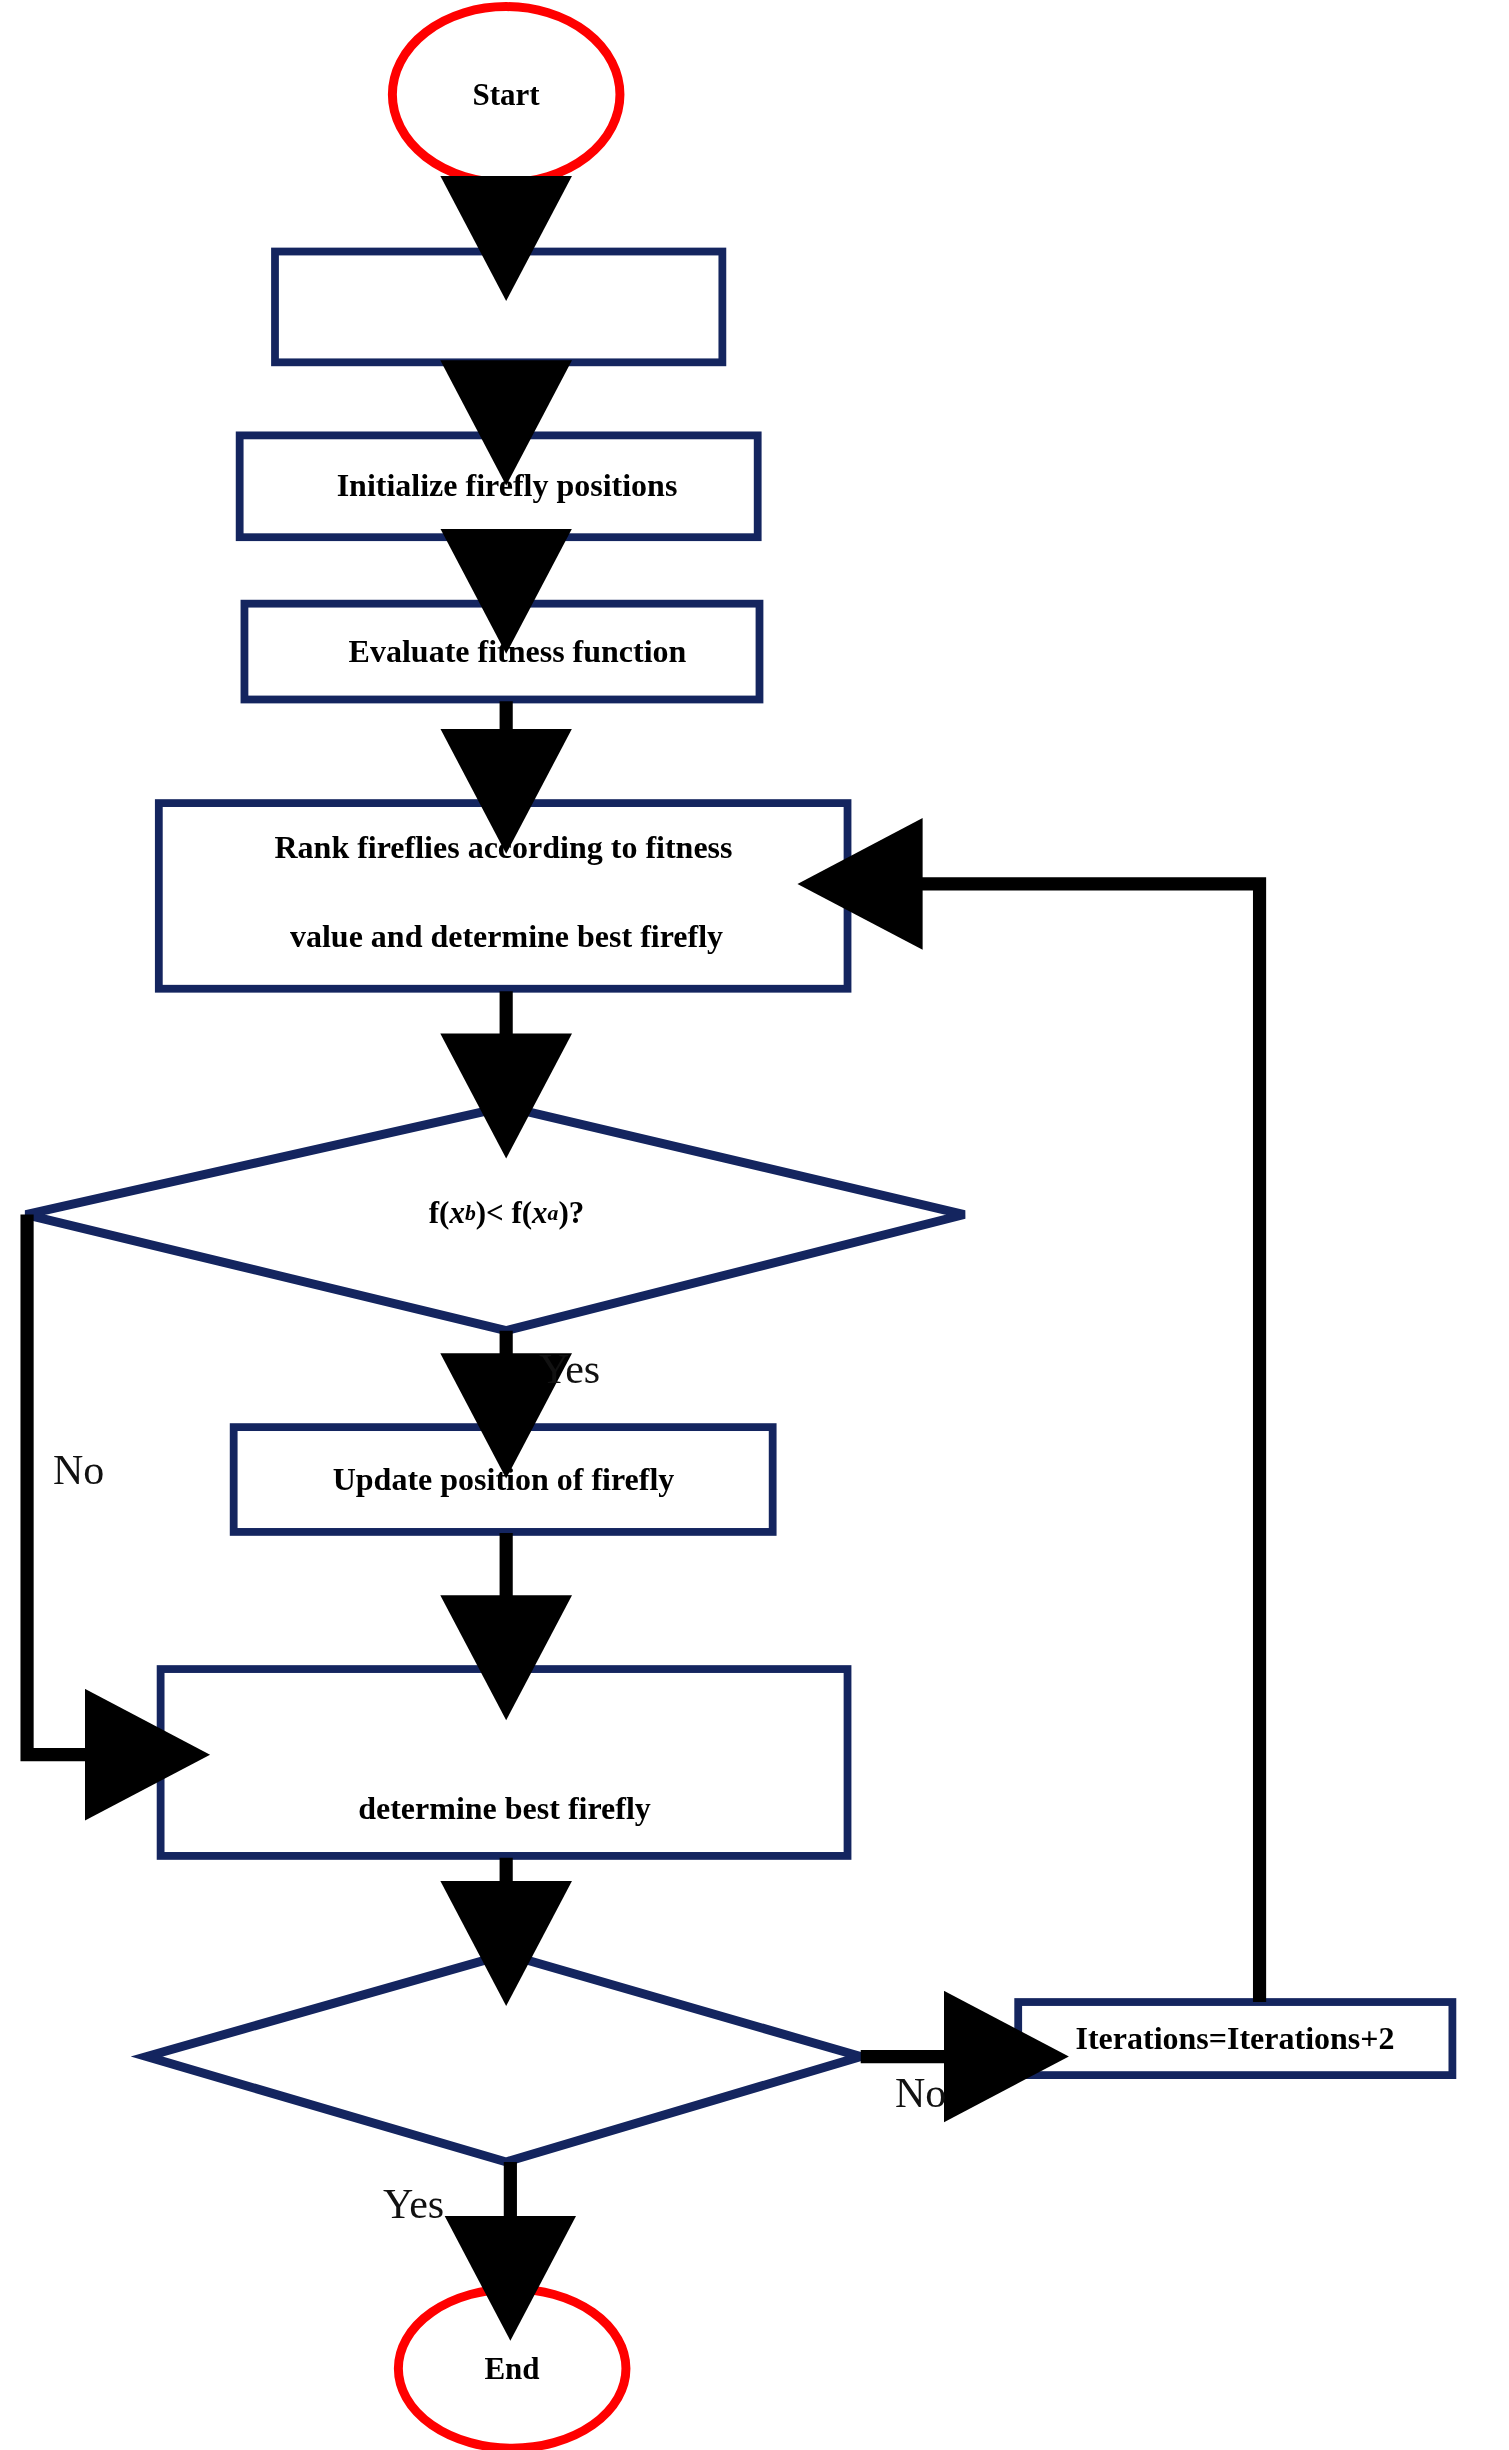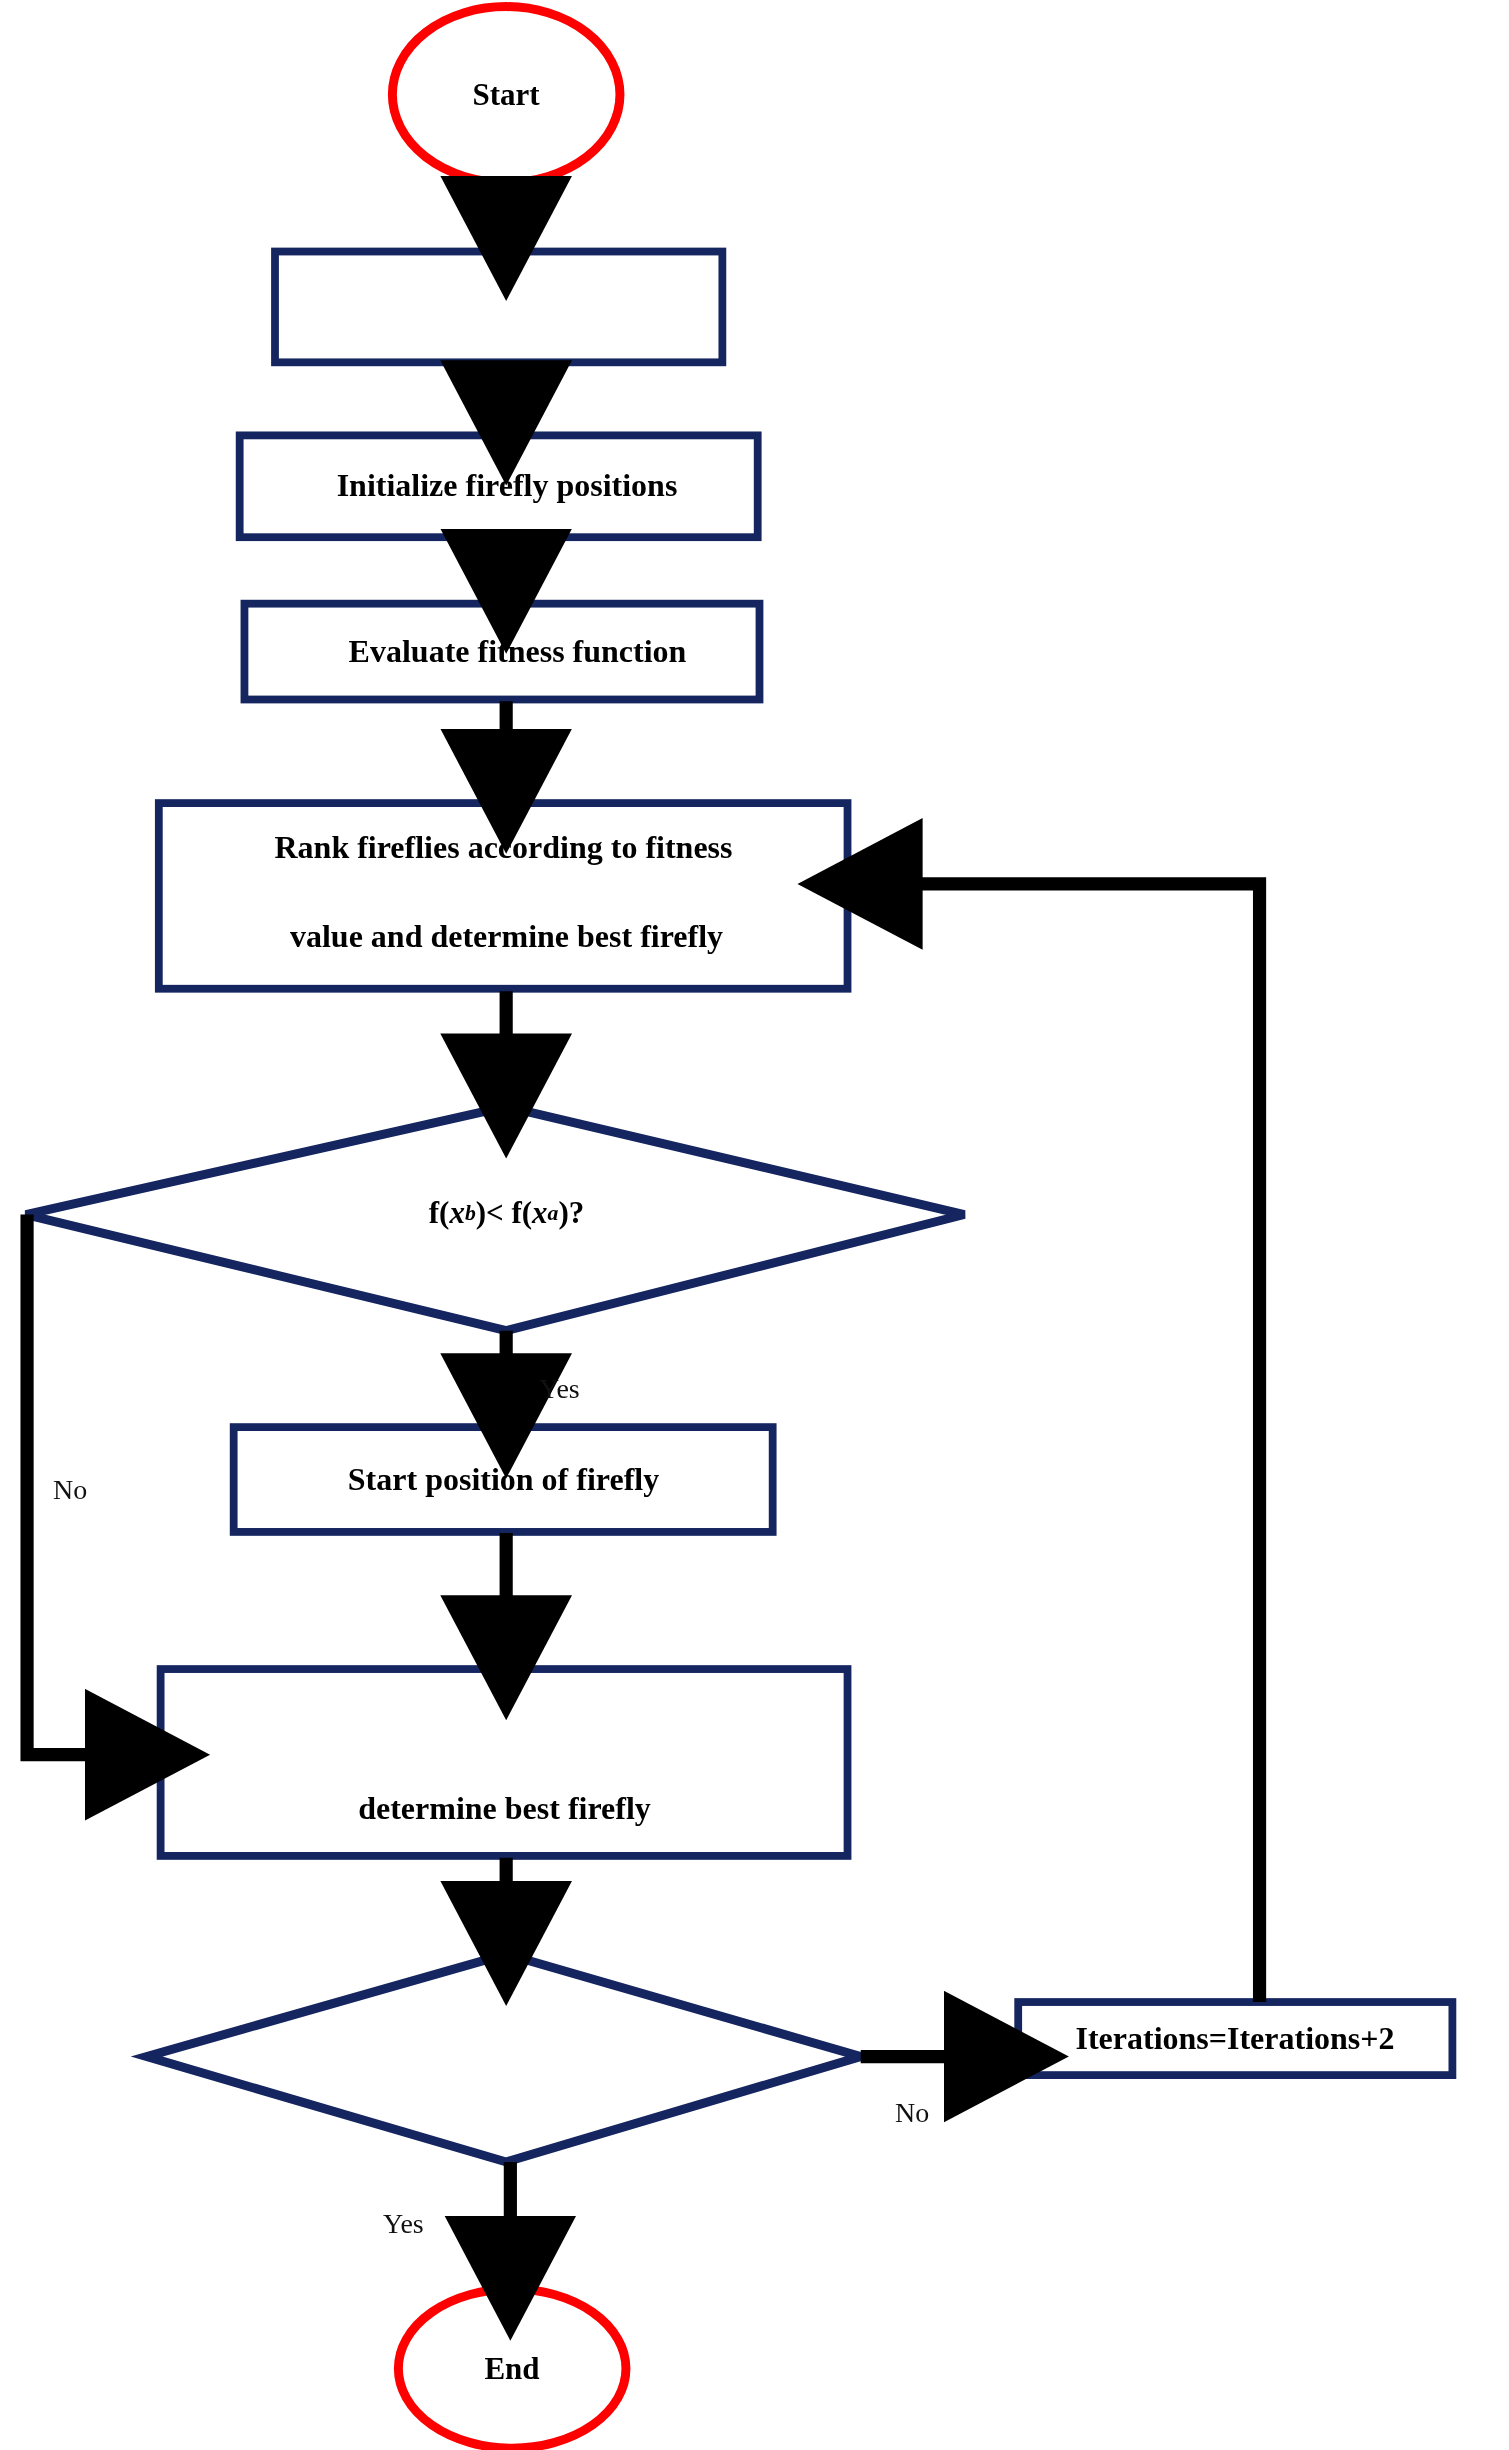--- a/index.html
+++ b/index.html
@@ -7,21 +7,21 @@
         font-family:"Liberation Serif","DejaVu Serif",serif;}
   svg#flow{position:absolute;left:0;top:0;width:1510px;height:2450px;}
   .node-label{position:absolute;display:flex;align-items:center;justify-content:center;
               color:#000000;font-weight:bold;line-height:1.85;
               font-family:"Liberation Serif","DejaVu Serif",serif;pointer-events:none;}
   .edge-label{position:absolute;color:#111111;font-weight:normal;
               font-family:"Liberation Serif","DejaVu Serif",serif;}
   .term-label{font-size:31px;font-weight:bold;}
   .proc-label{font-size:32px;font-weight:bold;}
   .dec-label{font-size:31px;font-weight:bold;}
-  .yn-label{font-size:28px;margin-top:28px;}
+  .yn-label{font-size:42px;}
   .math sub{font-size:.70em;font-style:italic;font-weight:bold;vertical-align:-0.30em;}
   .math i{font-style:italic;font-weight:bold;}
 </style>
 </head>
 <body>
 
 <div id="page">
 
   <svg id="flow" viewBox="0 0 2521 4091">
     <defs>
@@ -90,21 +90,21 @@
   <div class="node-label dec-label math" style="left:207px;top:1177px;width:599px;height:72px;">
     <span>f(</span>
       <i>x</i>
       <sub>b</sub>
       <span>)&lt; f(</span>
       <i>x</i>
       <sub>a</sub>
       <span>)?</span>
   </div>
 
-  <div class="node-label proc-label" style="left:234px;top:1427px;width:539px;height:105px;">Start position of firefly</div>
+  <div class="node-label proc-label" style="left:234px;top:1427px;width:539px;height:105px;">Update position of firefly</div>
 
   <div class="node-label proc-label" style="left:161px;top:1762px;width:687px;height:93px;">determine best firefly</div>
 
 
   <div class="node-label proc-label" style="left:1018px;top:2002px;width:434px;height:73px;">Iterations=Iterations+2</div>
 
   <div class="node-label term-label" style="left:398px;top:2339px;width:228px;height:60px;">End</div>
 
   <div class="edge-label yn-label" style="left:539px;top:1345px;">Yes</div>
 

